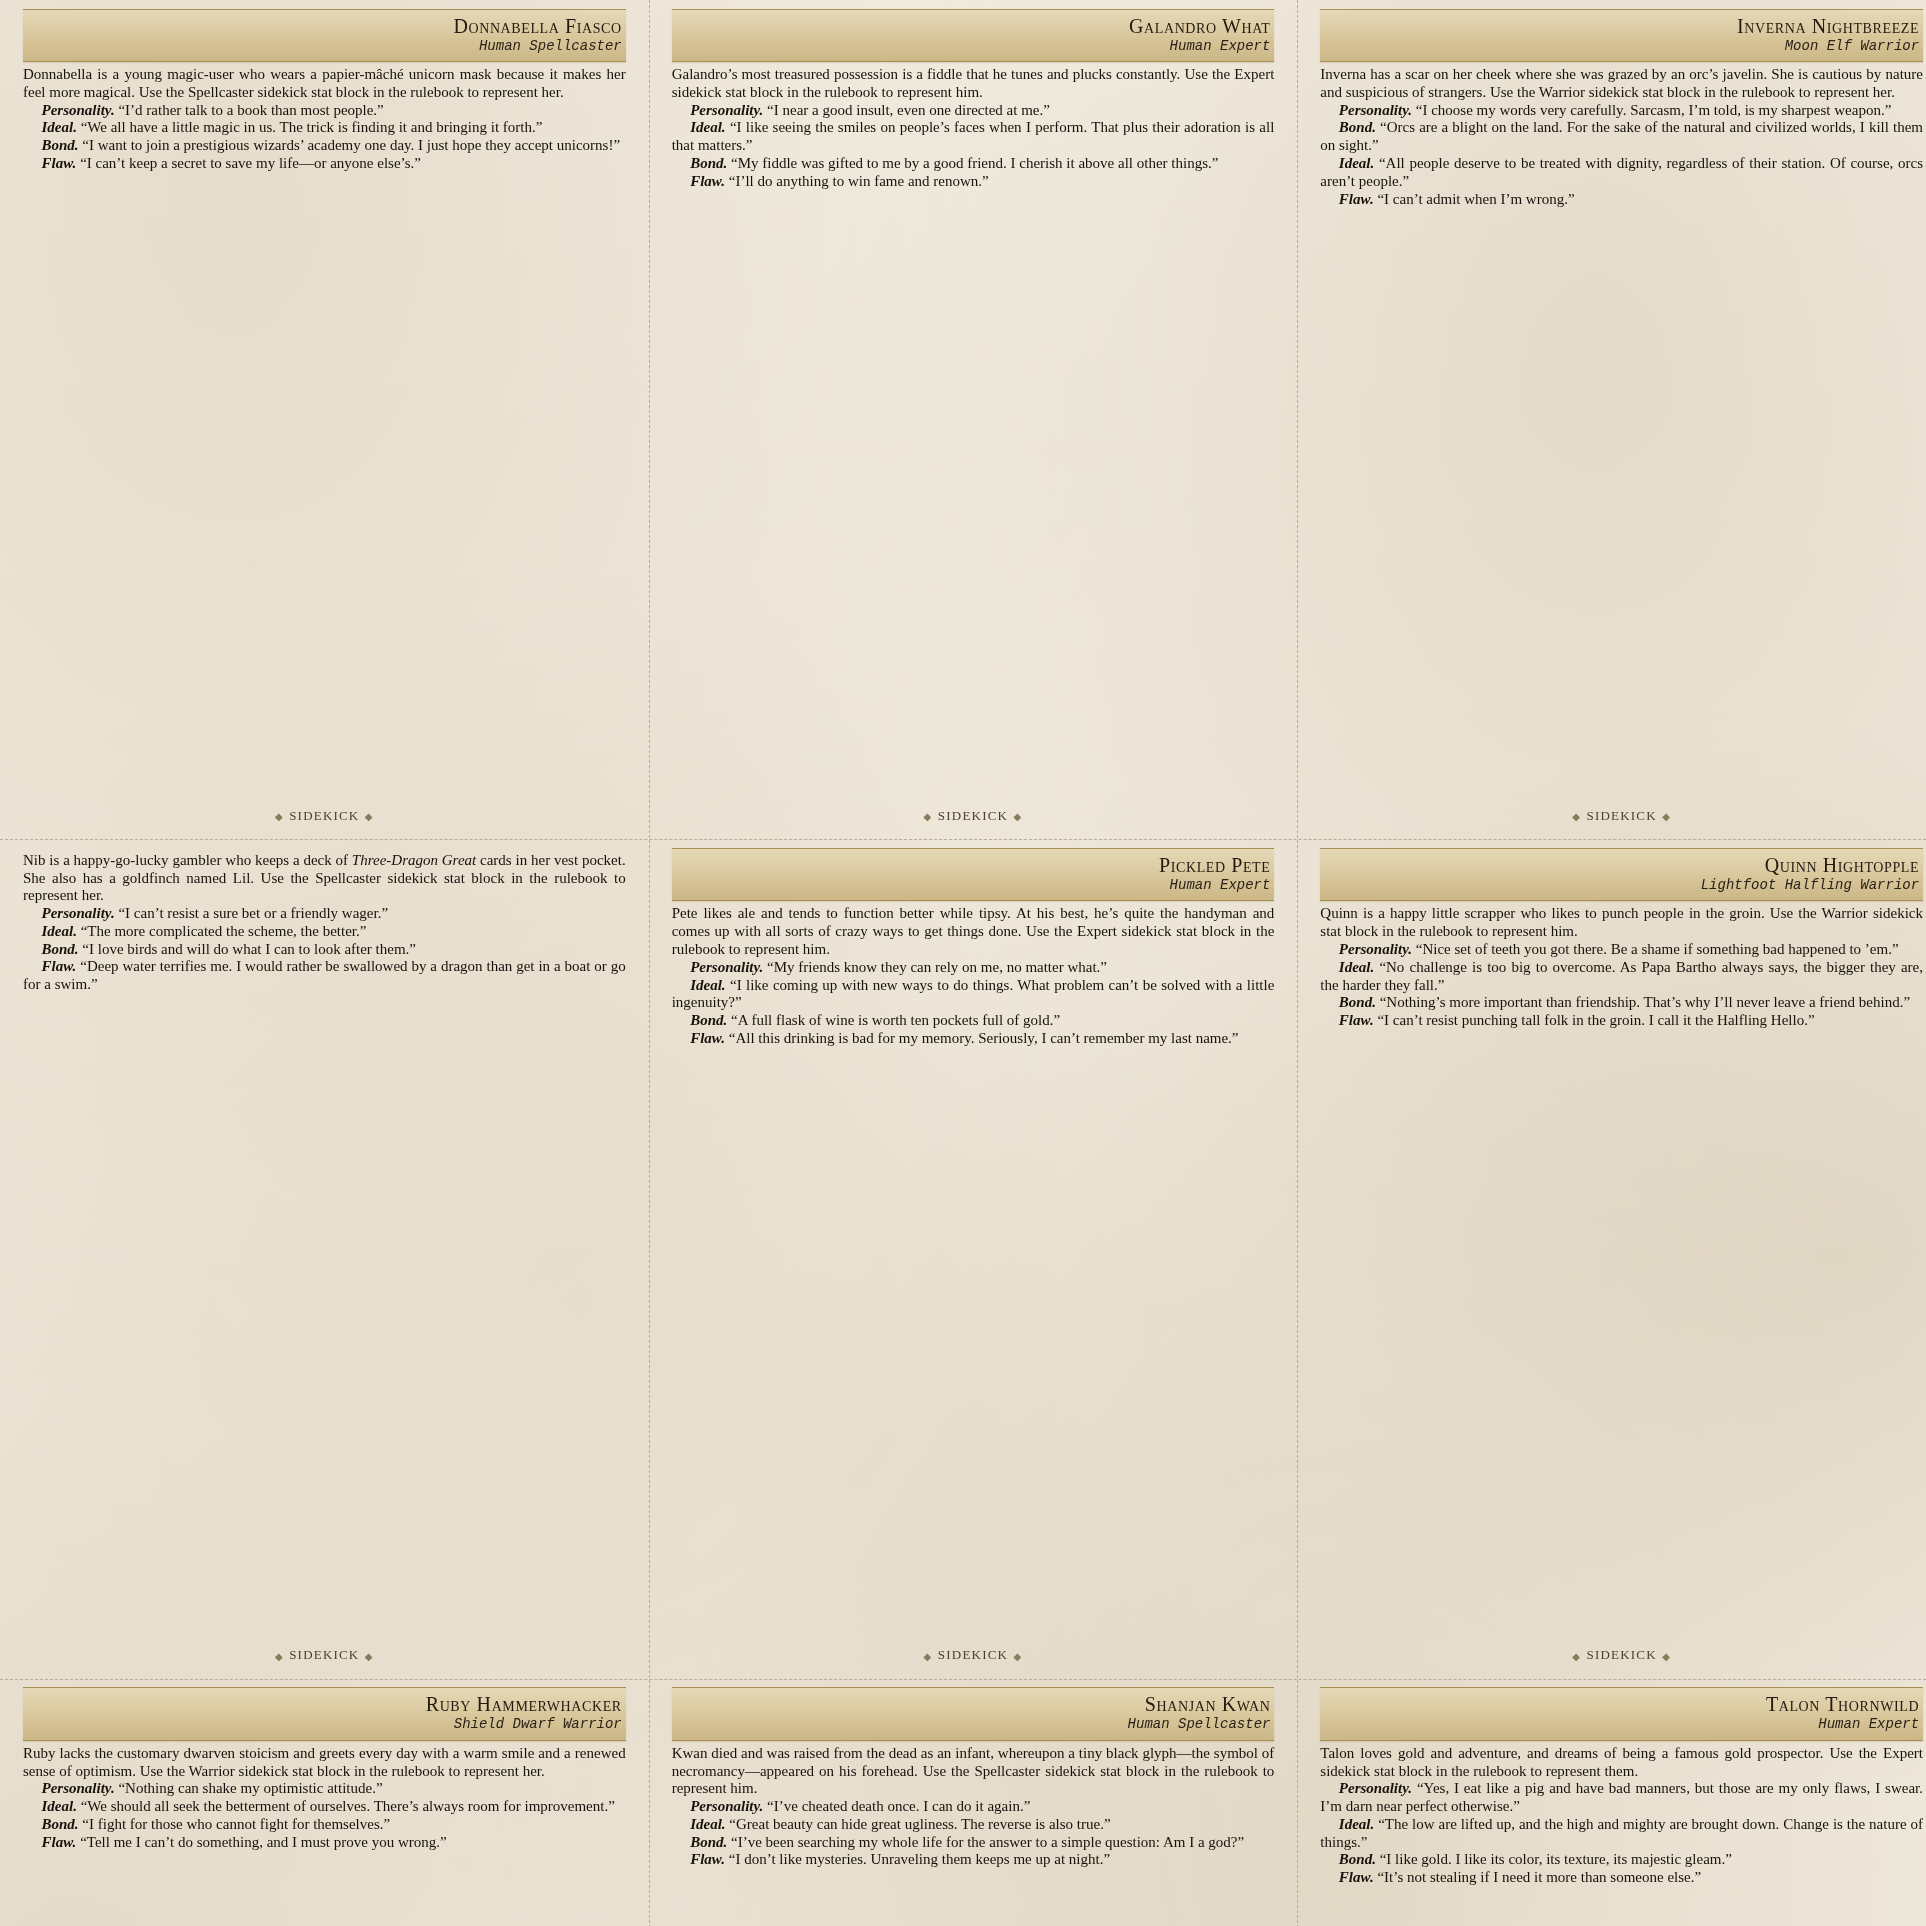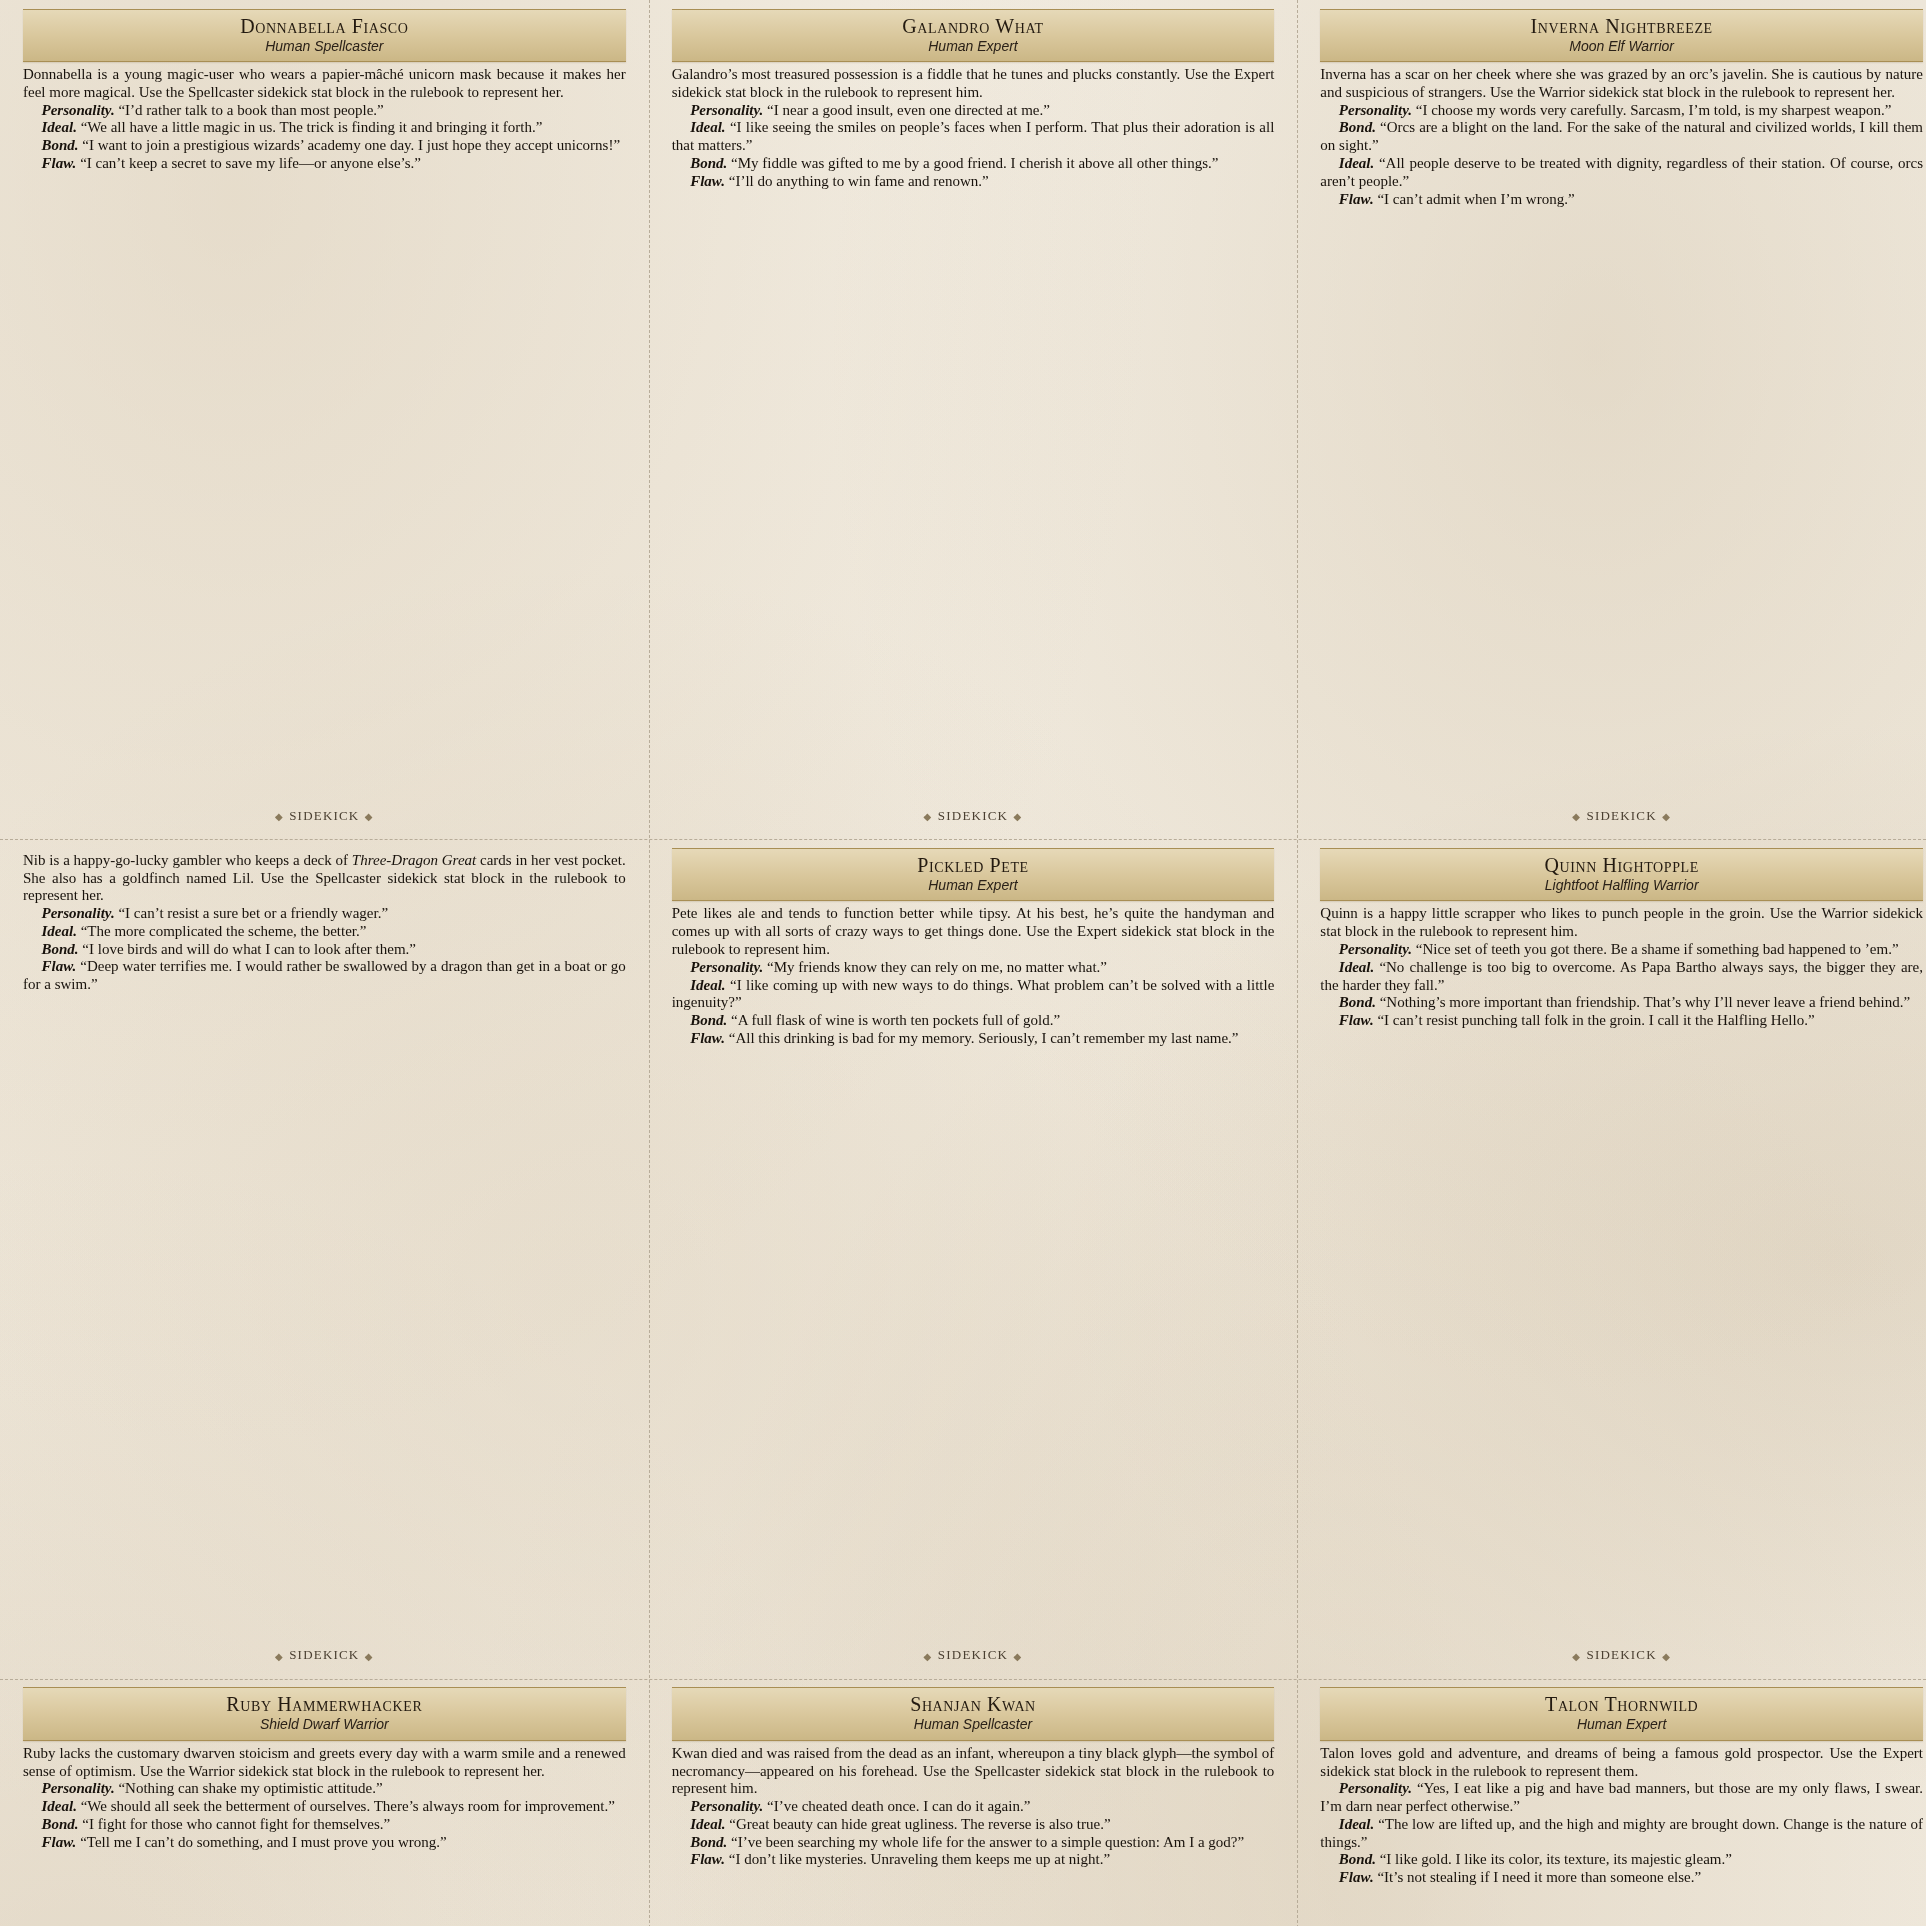--- a/index.html
+++ b/index.html
@@ -63,35 +63,35 @@
     left: 0; right: 0; top: 0; bottom: 0;
     padding: 8.5px 23px 0 23px;
     box-sizing: border-box;
     display: flex;
     flex-direction: column;
   }
   .card-header {
     background: linear-gradient(180deg, #e6d9b8 0%, #d9c79c 52%, #cbb786 100%);
     border-top: 1.5px solid #a88e54;
     border-bottom: 1.5px solid #a88e54;
-    text-align: center;
+    text-align: right;
     padding: 6.2px 3.9px 7.7px 3.9px;
     box-shadow: 0 0.8px 1.2px rgba(120,100,60,0.18);
   }
   .card-name {
     font-family: "Liberation Serif", serif;
     font-variant: small-caps;
     font-size: 20px;
     letter-spacing: 0.6px;
     color: #231a10;
     line-height: 1.0;
     white-space: nowrap;
   }
   .card-kind {
-    font-family: Liberation Sans, sans-serif;
+    font-family: Liberation Mono, monospace;
     font-style: italic;
     font-size: 14px;
     color: #2a2118;
     margin-top: 3.1px;
     line-height: 1.05;
   }
   .card-body {
     margin-top: 4px;
     font-size: 15px;
     line-height: 1.185;

